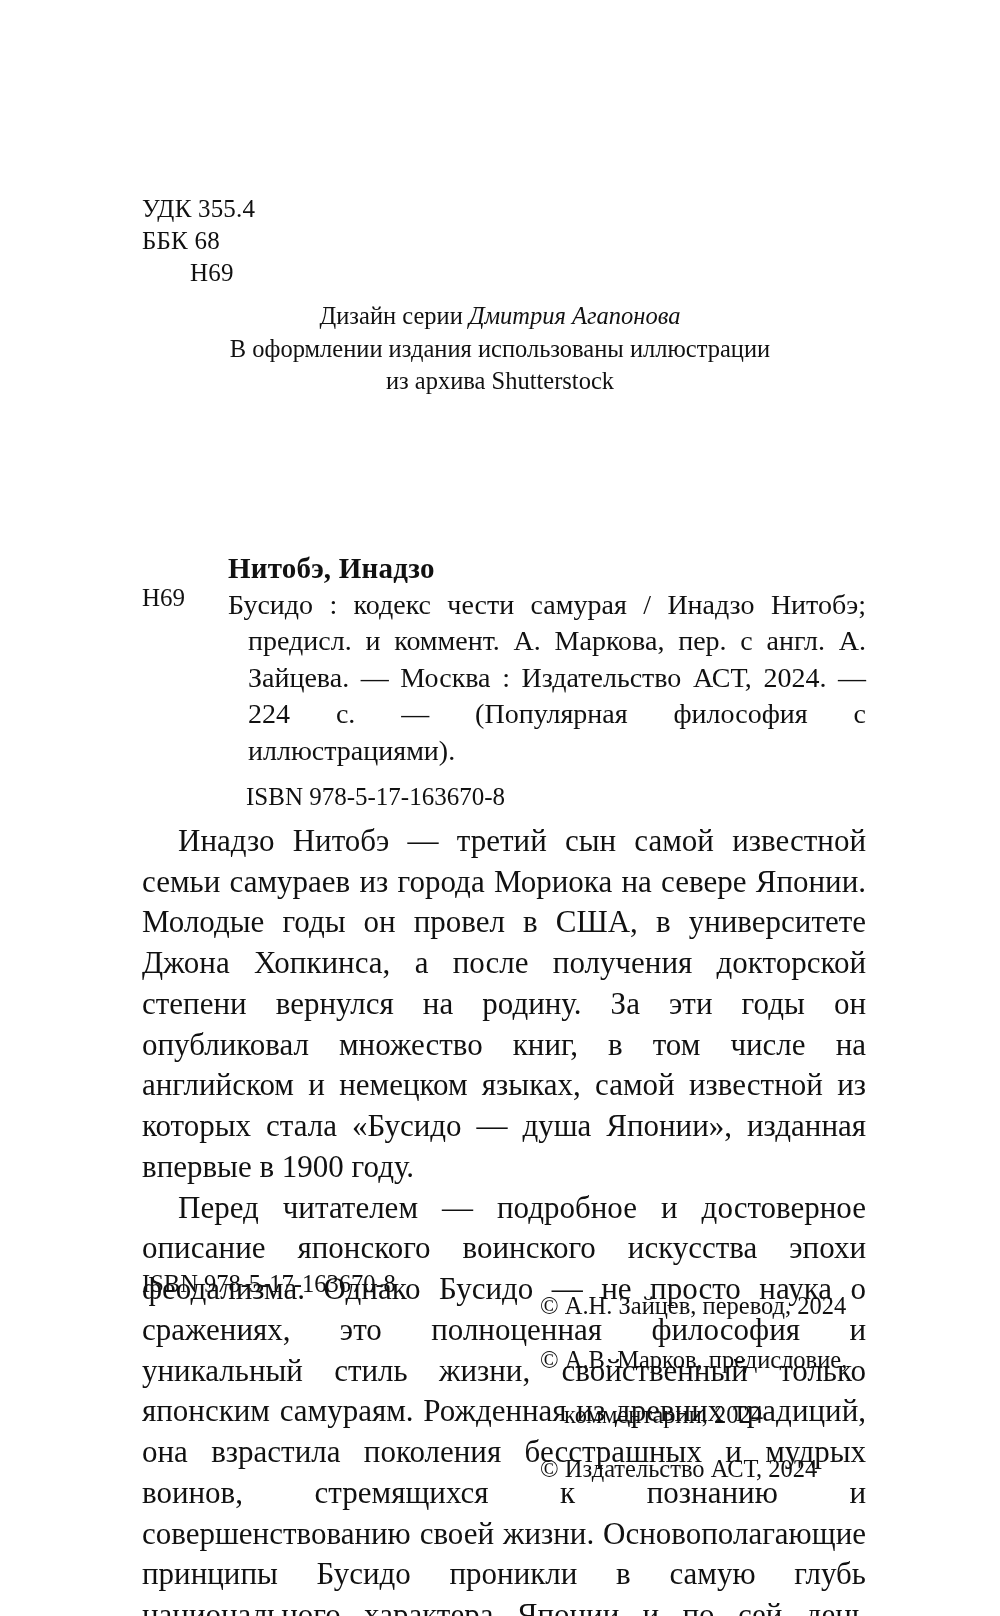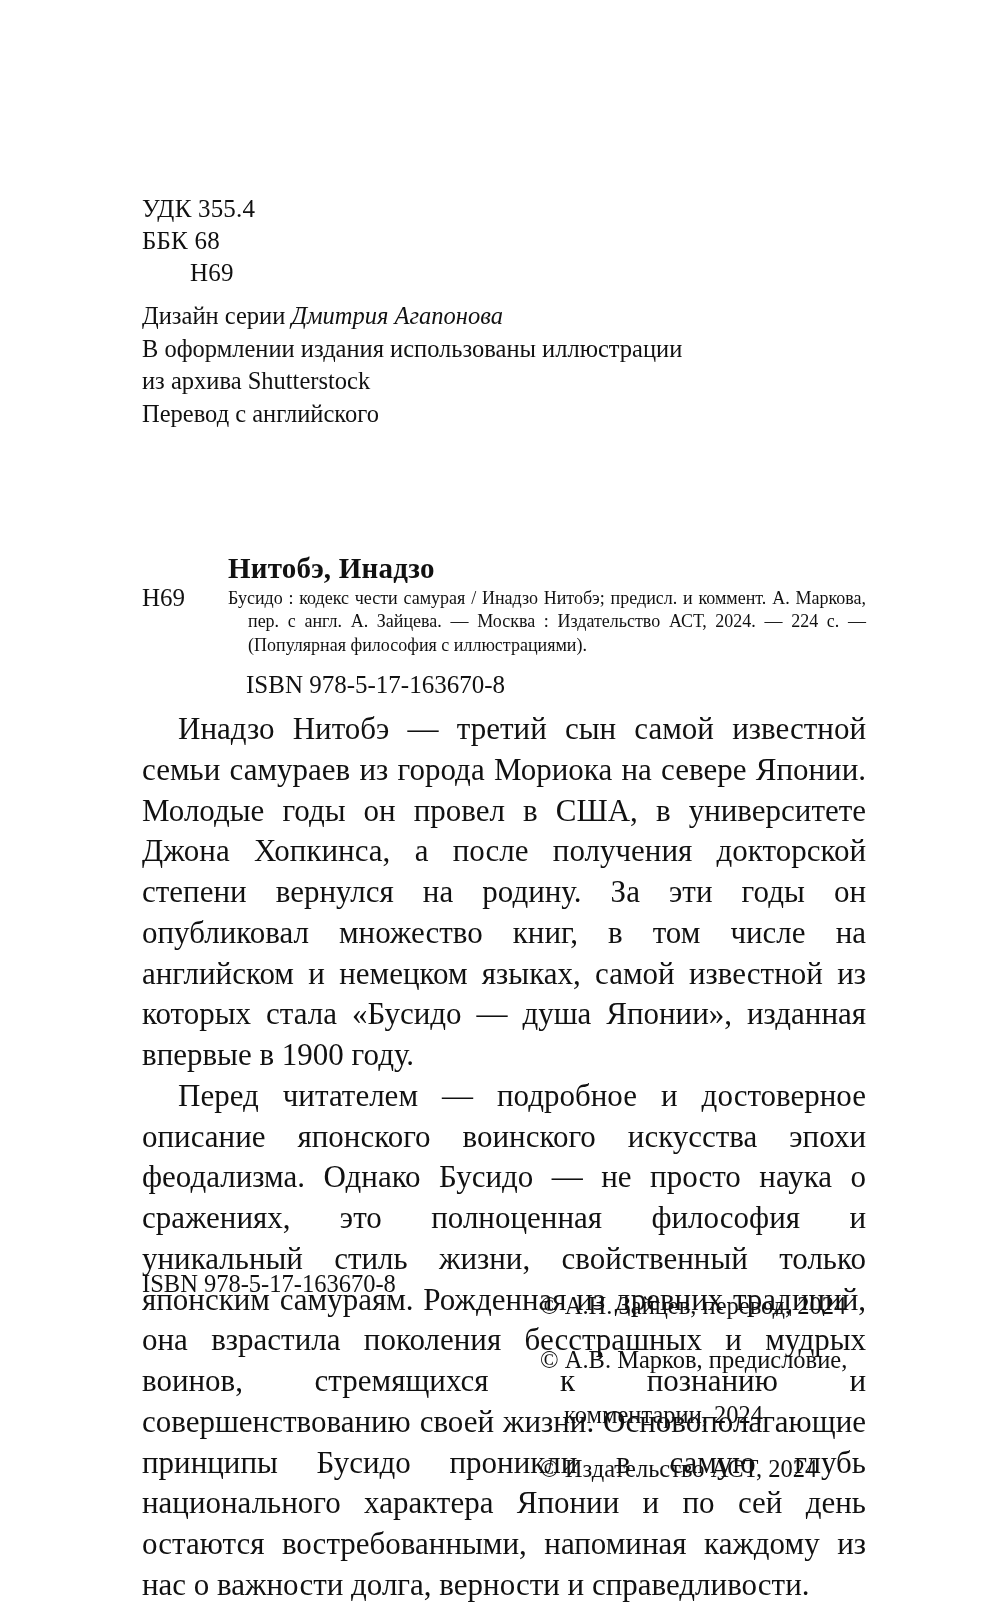--- a/index.html
+++ b/index.html
@@ -34,20 +34,21 @@
   .udk-block .l1 { text-align: left; }
   .udk-block .l2 { text-align: left; }
   .udk-block .l3 { text-align: left; padding-left: 48px; }
 
   
   .credits {
     position: absolute;
     left: 142px;
     top: 300px;
     width: 716px;
+    text-align: center;
     font-size: 24.5px;
     line-height: 1.33;
   }
   .credits .ln { white-space: nowrap; }
   .credits .it { font-style: italic; }
 
   
   .biblio {
     position: absolute;
     left: 142px;
@@ -62,21 +63,21 @@
   }
   .biblio-sigil {
     position: absolute;
     left: 0px;
     top: 32px;
     font-size: 25px;
   }
   .biblio-desc {
     margin-top: 2px;
     margin-left: 86px;
-    font-size: 18px;
+    font-size: 28px;
     line-height: 1.3;
     text-align: justify;
     text-indent: -20px;
     padding-left: 20px;
   }
 
   .isbn-main {
     margin-top: 14px;
     margin-left: 104px;
     font-size: 25px;
@@ -131,21 +132,20 @@
   <div class="udk-block">
     <div class="l1">УДК 355.4</div>
     <div class="l2">ББК 68</div>
     <div class="l3">Н69</div>
   </div>
 
   <div class="credits">
     <div class="ln"><span>Дизайн серии </span><span class="it">Дмитрия Агапонова</span></div>
     <div class="ln">В оформлении издания использованы иллюстрации</div>
     <div class="ln">из архива Shutterstock</div>
-    <div class="ln">Перевод с английского</div>
   </div>
 
   <div class="biblio">
     <div class="biblio-sigil">Н69</div>
     <div class="biblio-author">Нитобэ, Инадзо</div>
     <div class="biblio-desc">Бусидо : кодекс чести самурая / Инадзо Нитобэ; предисл. и коммент. А. Маркова, пер. с англ. А. Зайцева. — Москва : Издательство АСТ, 2024. — 224 с. — (Популярная философия с иллюстрациями).</div>
     <div class="isbn-main">ISBN 978-5-17-163670-8</div>
 
     <div class="annot">
       <p>Инадзо Нитобэ — третий сын самой известной семьи самураев из города Мориока на севере Японии. Молодые годы он провел в США, в университете Джона Хопкинса, а после получения докторской степени вернулся на родину. За эти годы он опубликовал множество книг, в том числе на английском и немецком языках, самой известной из которых стала «Бусидо — душа Японии», изданная впервые в 1900 году.</p>

